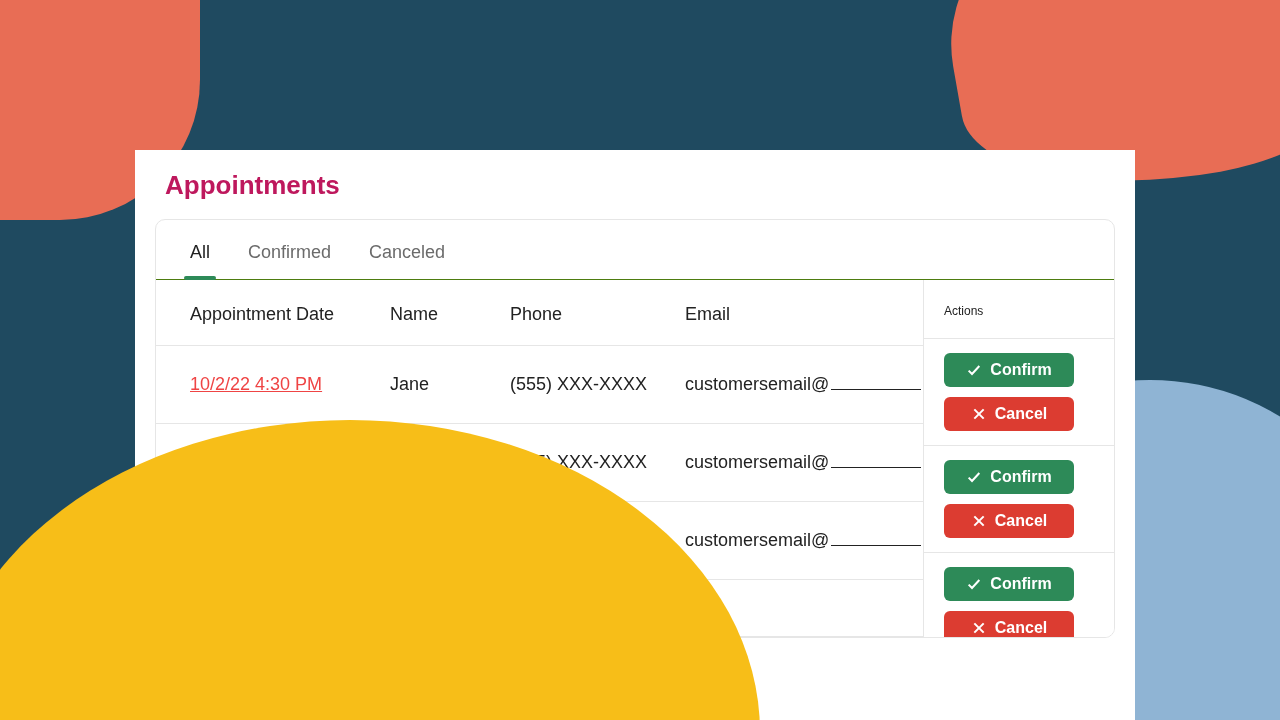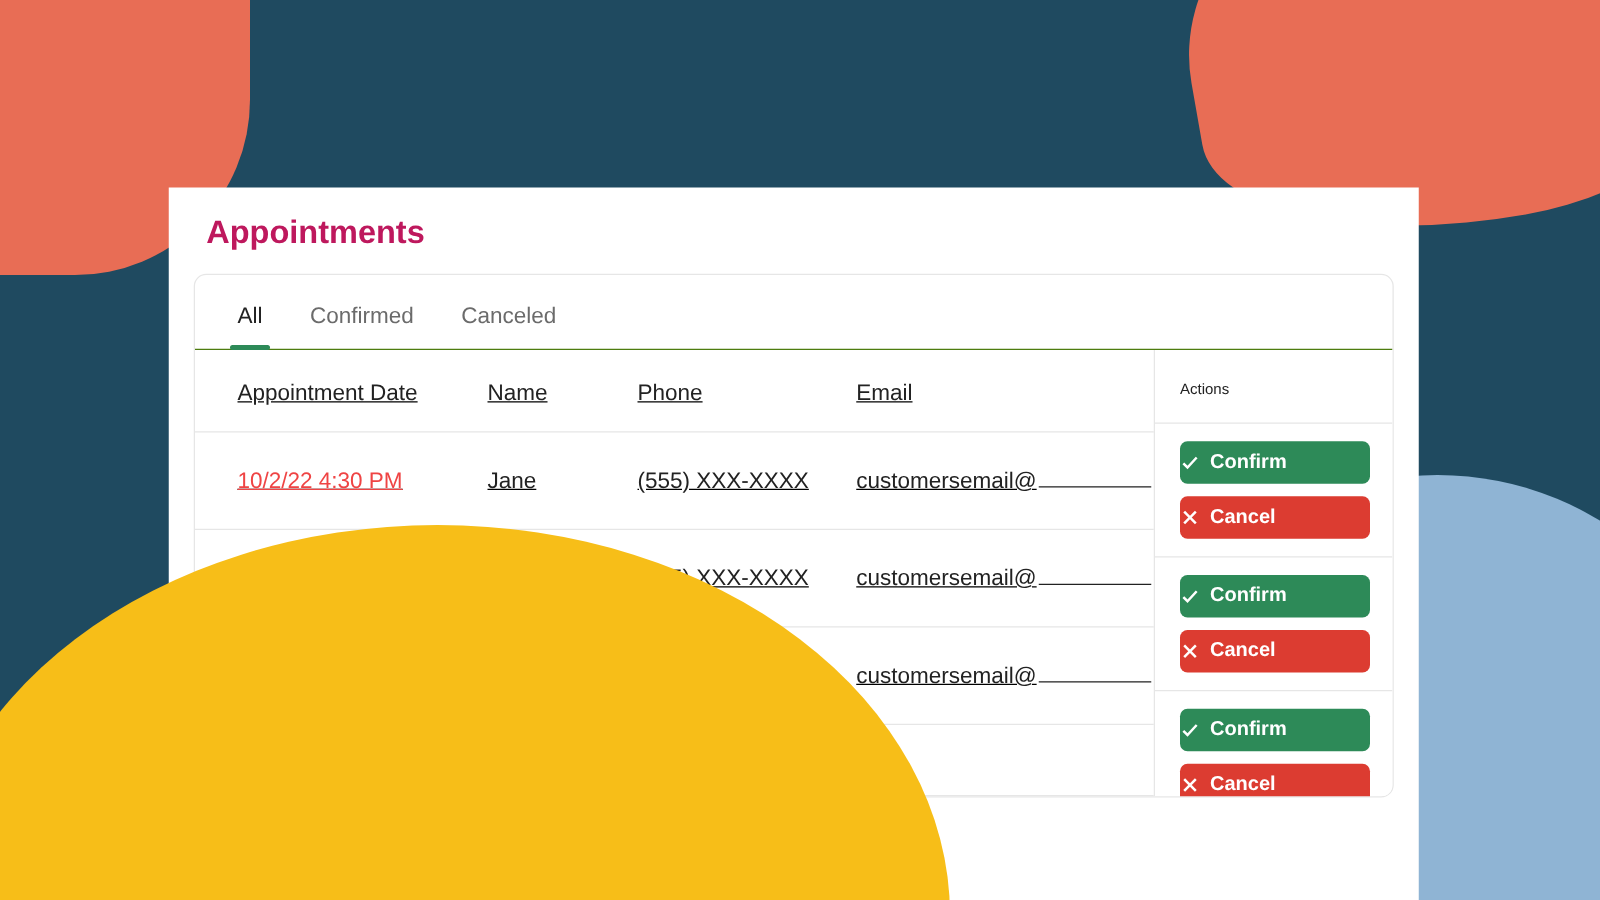--- a/index.html
+++ b/index.html
@@ -182,40 +182,40 @@
   .actions-cell {
     padding: 14px 20px;
     border-bottom: 1px solid #e6e6e6;
     display: flex;
     flex-direction: column;
     gap: 10px;
   }
   .btn {
     display: flex;
     align-items: center;
+    justify-content: center;
     gap: 8px;
     height: 34px;
     border-radius: 6px;
     color: #fff;
     font-size: 16px;
     font-weight: 600;
     cursor: pointer;
-    width: 152px;
+    width: 130px;
   }
   .btn-confirm { background: #2d8a58; }
   .btn-cancel  { background: #dc3c31; }
   .btn svg { width: 16px; height: 16px; stroke: #fff; stroke-width: 3; fill: none; }
 
   
   .table-wrap {
     position: relative;
   }
   .table-main {
     margin-right: 77px;
-    text-decoration: underline;
   }
 </style>
 </head>
 <body>
 
 <div class="bg"></div>
 <div class="blob blob-blue-br"></div>
 <div class="blob blob-coral-tl"></div>
 <div class="blob blob-coral-tr"></div>
 

